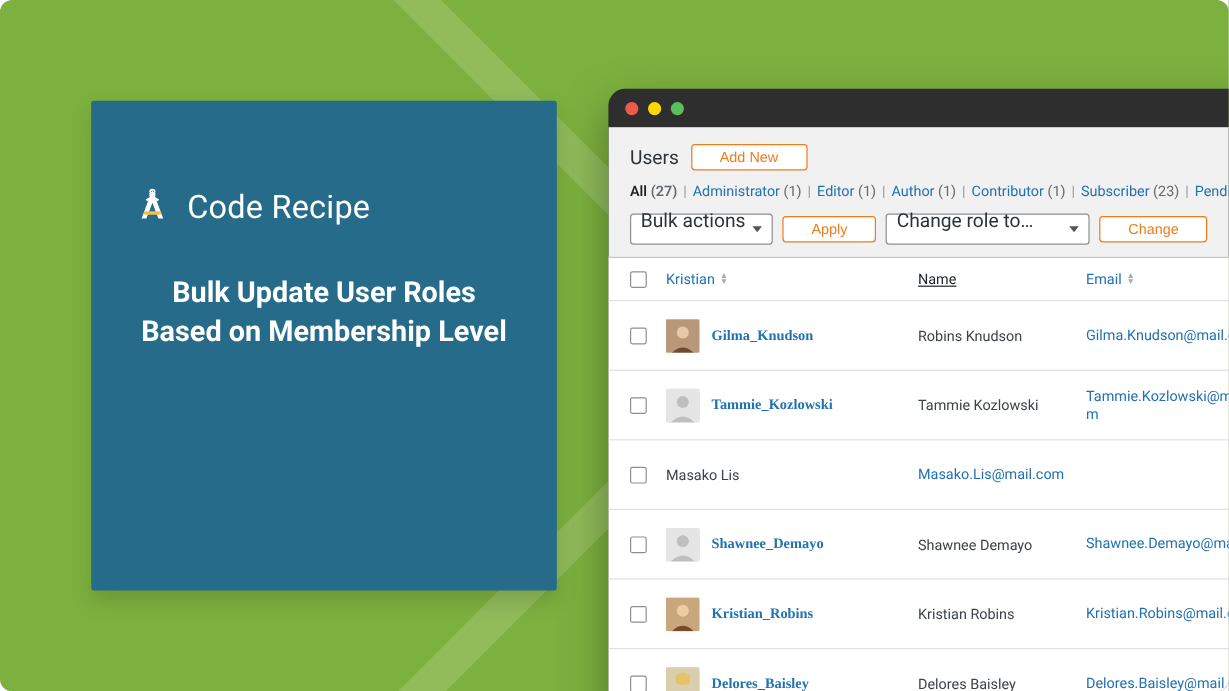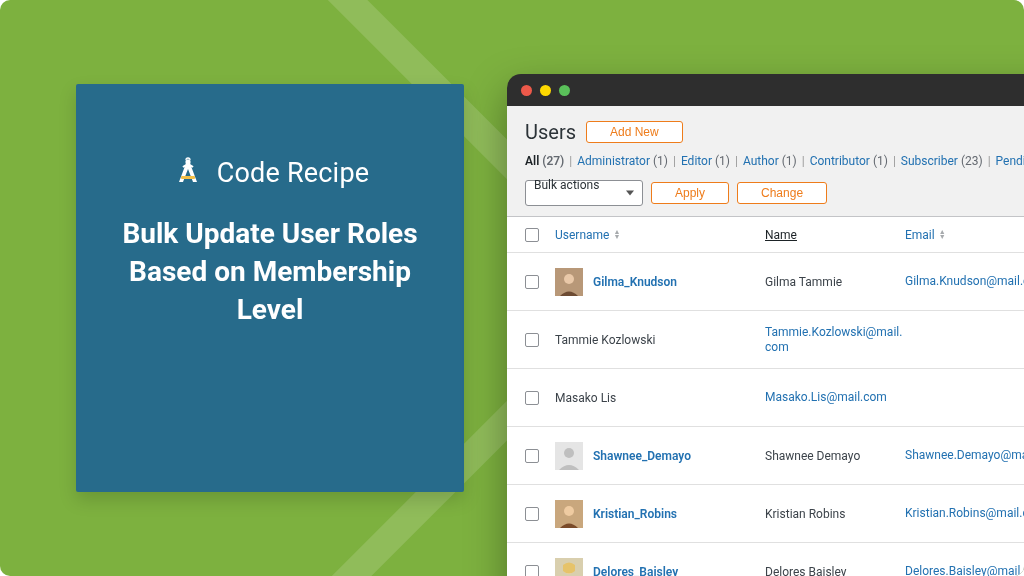--- a/index.html
+++ b/index.html
@@ -29,28 +29,28 @@
     left: 76px; top: 84px;
     width: 388px; height: 408px;
     background: #276B8B;
     color: #fff;
     border-radius: 2px;
     box-shadow: 0 8px 18px rgba(0,0,0,0.15);
     padding: 40px 34px 34px 34px;
     text-align: center;
   }
   .brand {
-    display: flex; align-items: center; justify-content: center;
+    display: flex; align-items: center; 
     gap: 12px;
     margin-top: 30px;
   }
   .brand-name { font-size: 27px; font-weight: 400; letter-spacing: 0.2px; }
   .headline {
-    margin-top: 23px;
-    font-size: 28px;
+    margin-top: 36px;
+    font-size: 24px;
     line-height: 1.35;
     font-weight: 700;
   }
 
   
   .window {
     position: absolute;
     left: 507px; top: 74px;
     width: 600px;
     border-radius: 14px 14px 0 0;
@@ -67,21 +67,21 @@
   .dot { width: 11px; height: 11px; border-radius: 50%; }
   .dot.r{background:#ED594A}.dot.y{background:#FDD800}.dot.g{background:#5AC05A}
 
   .wp {
     background: #F1F1F1;
     padding: 14px 18px 0 18px;
     font-size: 12px;
     color: #2c3338;
   }
   .wp-head { display:flex; align-items:center; gap:10px; }
-  .wp h1 { font-size: 20px; font-weight: 400; }
+  .wp h1 { font-size: 16px; font-weight: 400; }
   .btn {
     border: 1px solid #EE7C1B;
     background:#fff;
     color:#EE7C1B;
     border-radius:3px;
     padding: 3px 23px;
     font-size: 12px;
     cursor:pointer;
   }
   .filters {
@@ -90,21 +90,21 @@
     color:#646970;
   }
   .filters .lnk { color:#2271b1; cursor:pointer; }
   .filters .sep { color:#999; margin:0 2px; }
   .filters .cnt { color:#646970; }
   .filters .active { color:#1d2327; font-weight:600; }
 
   .row2 { display:flex; gap:8px; align-items:center; margin:12px 0 10px; }
   .select {
     background:#fff; border:1px solid #8c8f94; border-radius:3px;
-    height:26px; font-size:12px; padding: 0 22px 16px 8px;
+    height:26px; font-size:16px; padding: 0 22px 16px 8px;
     display:inline-flex; align-items:center; position:relative;
     min-width: 118px;
   }
   .select.wide { min-width: 170px; }
   .select::after{
     content:""; position:absolute; right:8px; top:50%;
     width:0;height:0;border-left:4px solid transparent;border-right:4px solid transparent;border-top:5px solid #555;
     transform:translateY(-50%);
   }
 
@@ -121,21 +121,21 @@
     padding: 0 18px;
   }
   .trh { height: 36px; font-size:12px; color:#2271b1; }
   .trh .th { display:flex; gap:4px; align-items:center; }
   .trh .muted { color:#1d2327;text-decoration:underline; }
   .sort { display:inline-flex; flex-direction:column; line-height:5px; font-size:7px; color:#a7aaad;}
   .tr { min-height: 58px; padding-top:10px; padding-bottom:10px; font-size:12px; }
   .ck { width:14px;height:14px;border:1px solid #8c8f94;border-radius:2px;background:#fff; }
   .ucell { display:flex; align-items:center; gap:10px; }
   .ava { width:28px;height:28px;border-radius:3px;background:#d7d7d7; display:flex;align-items:center;justify-content:center; }
-  .uname { color:#2271b1; font-weight:600; }
+  .uname { color:#2271b1; font-weight:600;font-family:Liberation Serif, serif; }
   .email { color:#2271b1; word-break:break-all; line-height:1.25; }
   .name  { color:#3c434a; }
 
   
   .ava svg{display:block}
 </style>
 </head>
 <body>
 
 <div class="canvas">
@@ -170,30 +170,33 @@
         <button class="btn">Add New</button>
       </div>
 
       <div class="filters" id="filters"><span class="active">All <span class="cnt">(27)</span></span><span class="sep"> | </span><span class="lnk">Administrator <span class="cnt">(1)</span></span><span class="sep"> | </span><span class="lnk">Editor <span class="cnt">(1)</span></span><span class="sep"> | </span><span class="lnk">Author <span class="cnt">(1)</span></span><span class="sep"> | </span><span class="lnk">Contributor <span class="cnt">(1)</span></span><span class="sep"> | </span><span class="lnk">Subscriber <span class="cnt">(23)</span></span><span class="sep"> | </span><span class="lnk">Pending </span></div>
 
       <div class="row2">
         <div class="select">
           <span>Bulk actions</span>
         </div>
         <button class="btn">Apply</button>
+        <div class="select wide">
+          <span>Change role to…</span>
+        </div>
         <button class="btn">Change</button>
       </div>
 
       <div class="tbl">
         <div class="trh">
           <div>
               <div class="ck"></div>
             </div>
           <div class="th">
-            <span>Username</span>
+            <span>Kristian</span>
             <span class="sort">▲<br>▼</span>
           </div>
           <div class="th muted">
             <span>Name</span>
           </div>
           <div class="th">
             <span>Email</span>
             <span class="sort">▲<br>▼</span>
           </div>
 
@@ -206,26 +209,36 @@
               <div class="ucell">
                 <span class="ava">
                   <svg width="28" height="28">
                     <rect width="28" height="28" fill="#b89878"></rect>
                     <circle cx="14" cy="11" r="5" fill="#e9c8a8"></circle>
                     <path d="M5 28 Q14 19 23 28 Z" fill="#6d4b33"></path>
                   </svg>
                 </span>
                 <a class="uname">Gilma_Knudson</a>
               </div>
-              <div class="name">Gilma Tammie</div>
+              <div class="name">Robins Knudson</div>
               <div class="email"><a>Gilma.Knudson@mail.com</a></div>
             </div>
             <div class="tr">
               <div>
                 <div class="ck"></div>
+              </div>
+              <div class="ucell">
+                <span class="ava">
+                  <svg width="28" height="28">
+                    <rect width="28" height="28" fill="#e5e5e5"></rect>
+                    <circle cx="14" cy="11" r="5" fill="#bfbfbf"></circle>
+                    <path d="M4 28 Q14 18 24 28 Z" fill="#bfbfbf"></path>
+                  </svg>
+                </span>
+                <a class="uname">Tammie_Kozlowski</a>
               </div>
               <div class="name">Tammie Kozlowski</div>
               <div class="email"><a>Tammie.Kozlowski@mail.com</a></div>
             </div>
             <div class="tr">
               <div>
                 <div class="ck"></div>
               </div>
               <div class="name">Masako Lis</div>
               <div class="email"><a>Masako.Lis@mail.com</a></div>

